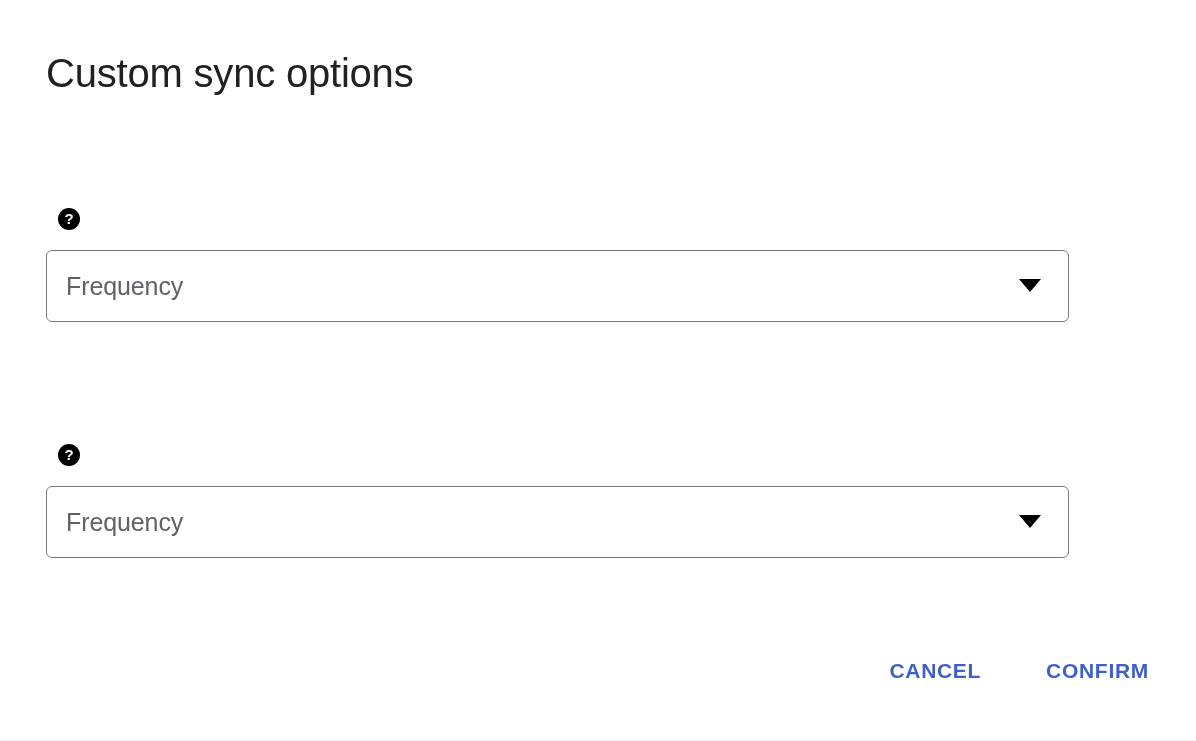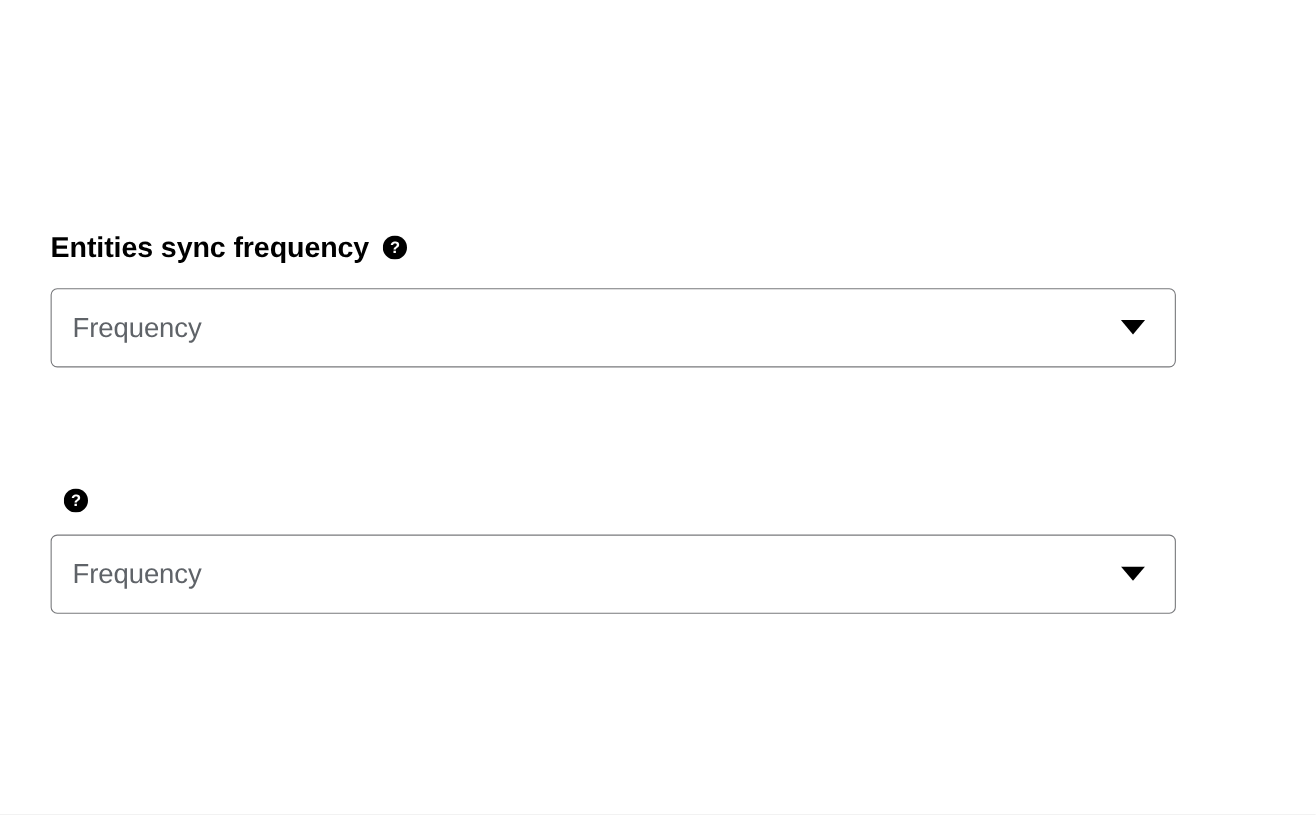--- a/index.html
+++ b/index.html
@@ -130,25 +130,25 @@
     cursor: pointer;
     line-height: 30px;
     white-space: nowrap;
   }
 </style>
 </head>
 <body>
 
 <div class="dialog">
 
+  <div class="dialog-title">Custom sync options</div>
 
   <div class="field-group" id="group-entities">
 
     <div class="field-label">
-      <span>Entities sync frequency</span>
       <span class="help-icon" title="help">
         <svg width="22" height="22" viewBox="0 0 22 22" aria-hidden="true">
           <circle cx="11" cy="11" r="11" fill="#000000"></circle>
           <text x="11" y="16.3" text-anchor="middle" font-family="Liberation Sans, sans-serif" font-size="15" font-weight="700" fill="#ffffff">?</text>
         </svg>
       </span>
     </div>
 
     <div class="select-wrap" title="Frequency">
       <span class="select-value">Frequency</span>
@@ -174,14 +174,18 @@
     <div class="select-wrap" title="Frequency">
       <span class="select-value">Frequency</span>
       <span class="select-arrow">
         <svg width="22" height="14" viewBox="0 0 22 14" aria-hidden="true">
           <polygon points="0,0 22,0 11,13" fill="#000000"></polygon>
         </svg>
       </span>
     </div>
   </div>
 
+  <div class="dialog-actions">
+    <button class="text-button">CANCEL</button>
+    <button class="text-button">CONFIRM</button>
+  </div>
 
 </div>
 
 </body></html>

